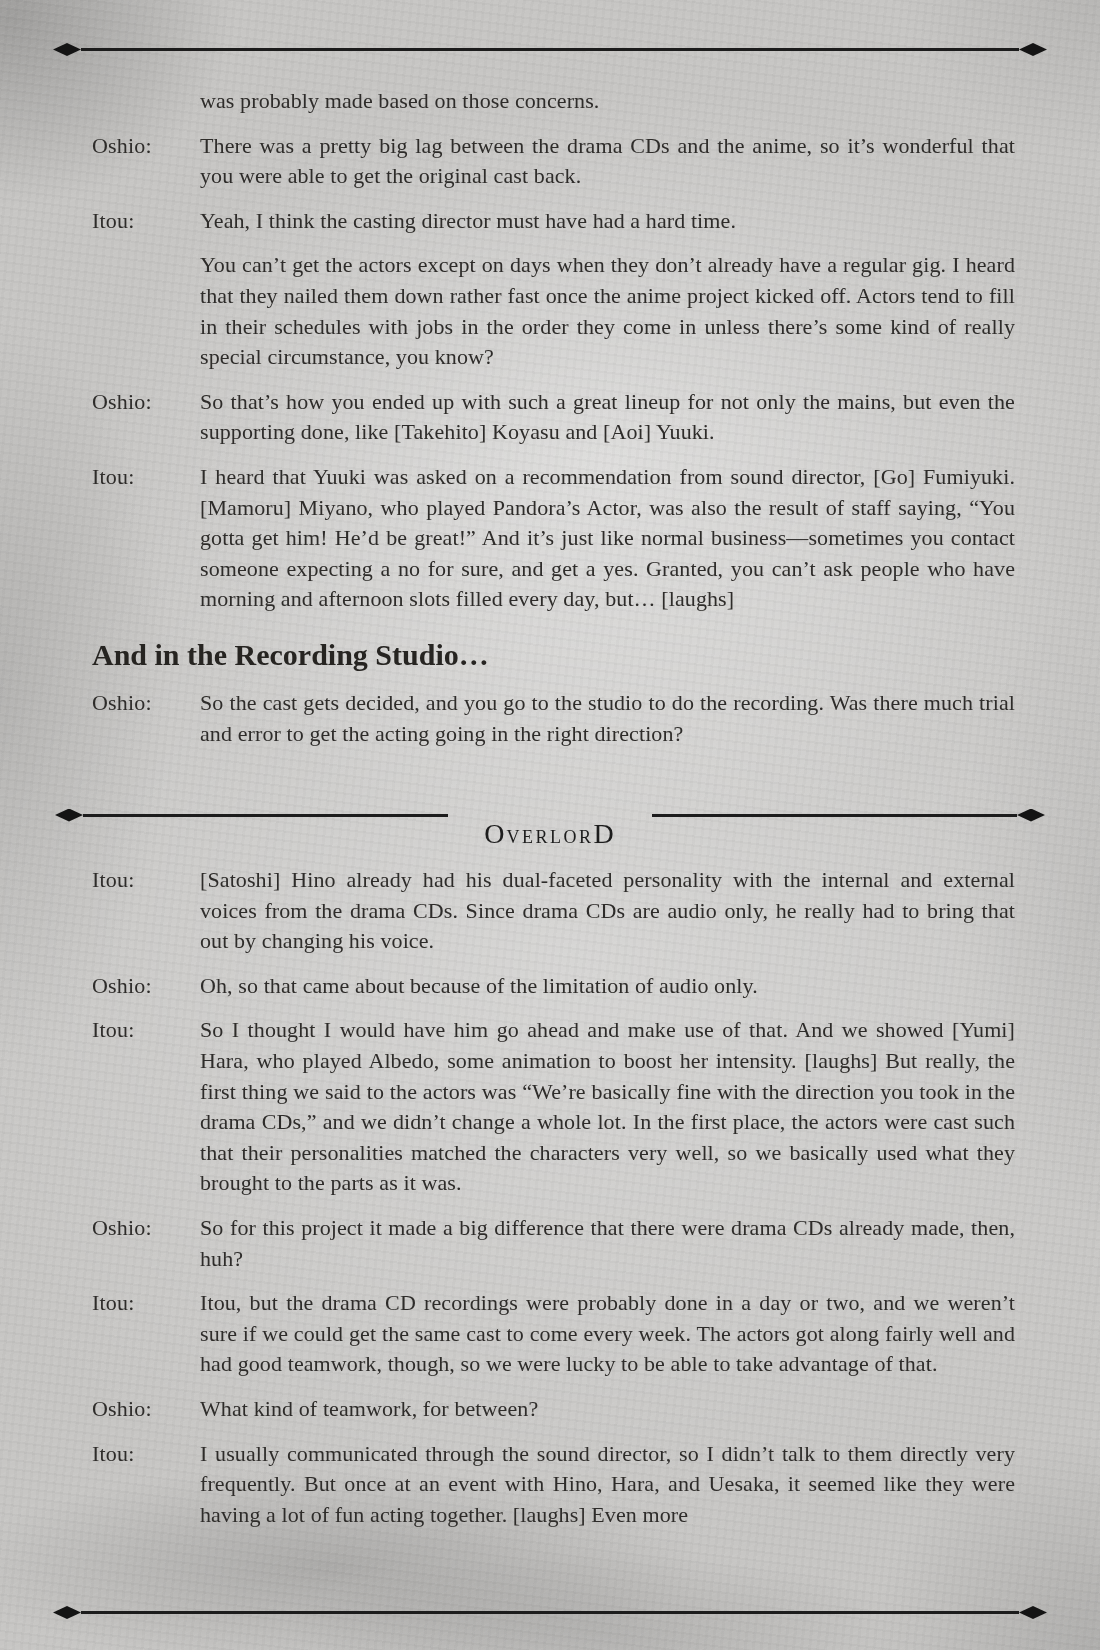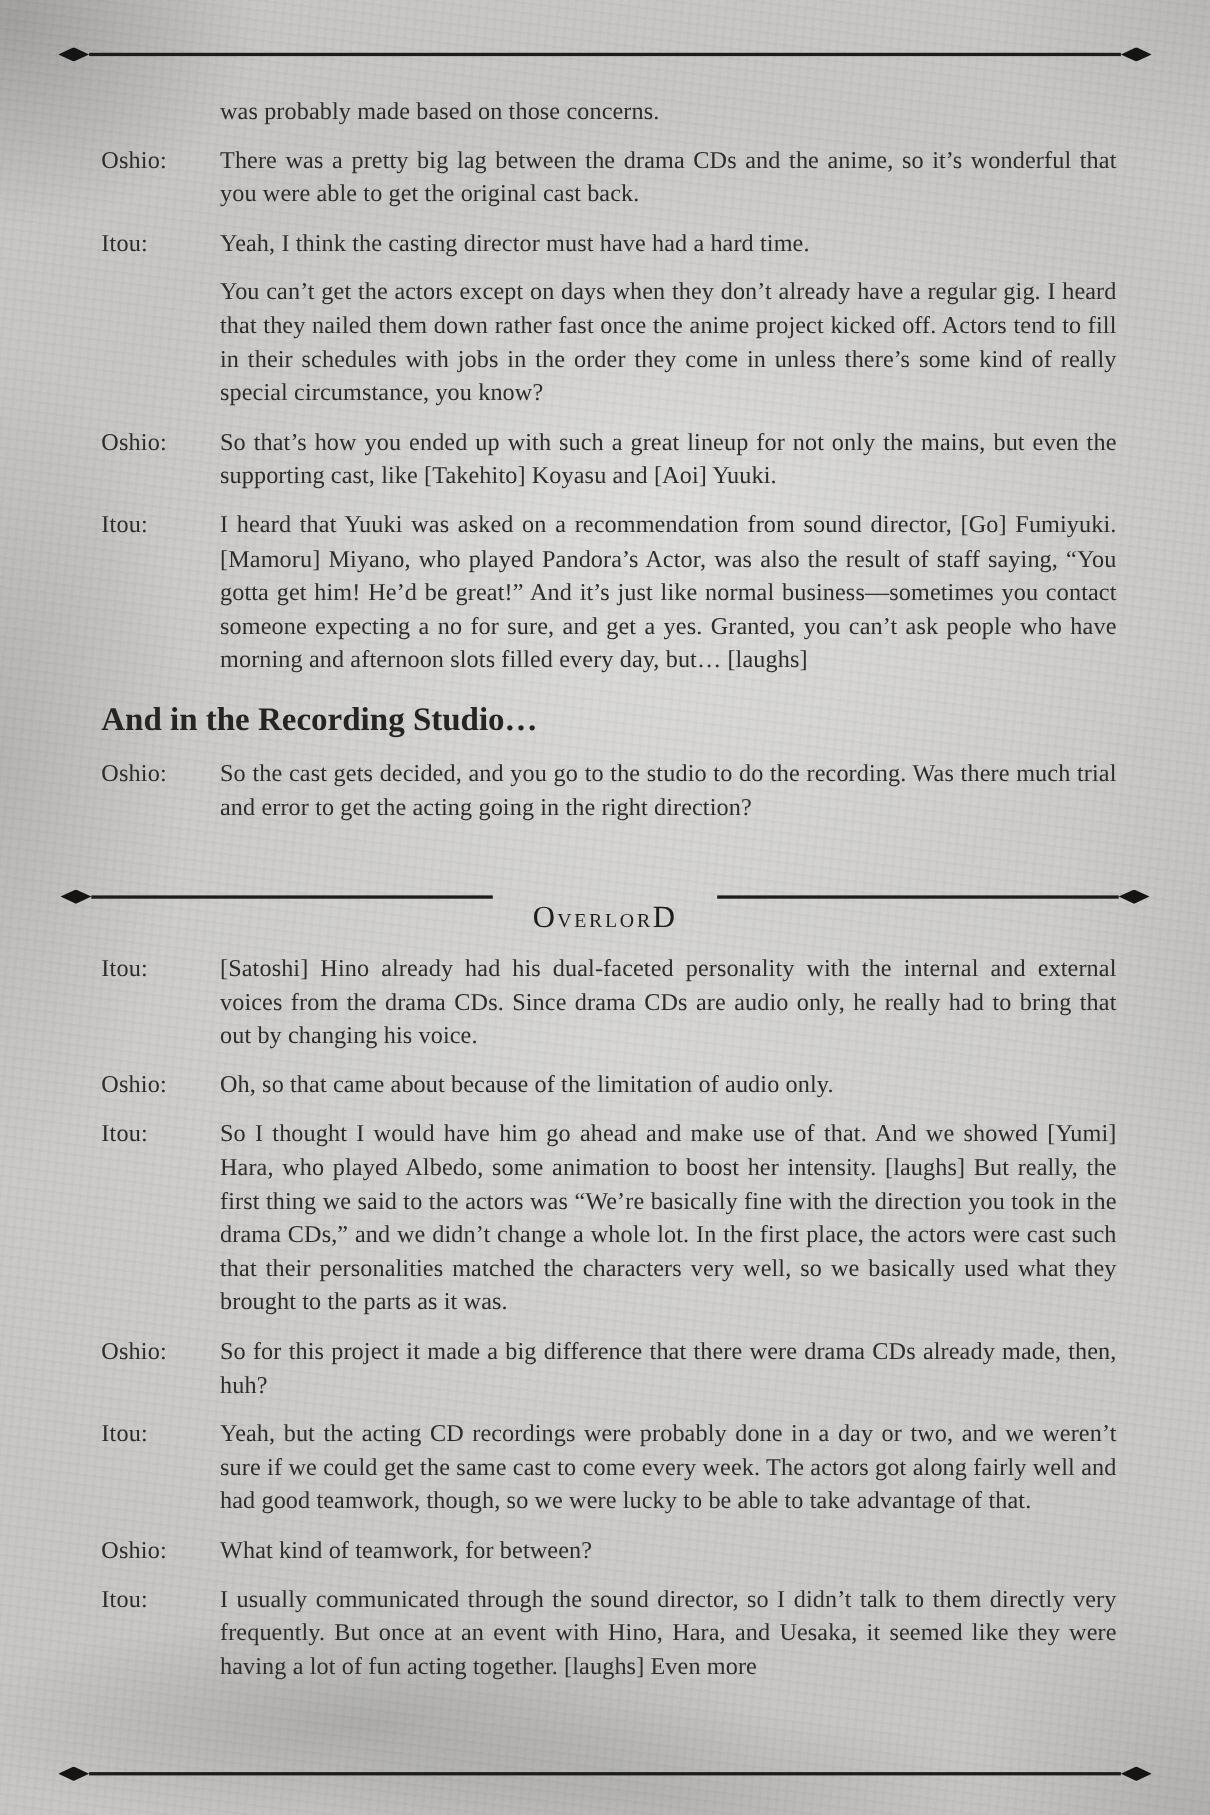--- a/index.html
+++ b/index.html
@@ -141,21 +141,21 @@
     <div class="row">
       <span class="speaker">Itou:</span>
       <p class="text">Yeah, I think the casting director must have had a hard time.</p>
     </div>
     <div class="row">
       <span class="speaker"></span>
       <p class="text">You can’t get the actors except on days when they don’t already have a regular gig. I heard that they nailed them down rather fast once the anime project kicked off. Actors tend to fill in their schedules with jobs in the order they come in unless there’s some kind of really special circumstance, you know?</p>
     </div>
     <div class="row">
       <span class="speaker">Oshio:</span>
-      <p class="text">So that’s how you ended up with such a great lineup for not only the mains, but even the supporting cast, like [Takehito] Koyasu and [Aoi] Yuuki.</p>
+      <p class="text">So that’s how you ended up with such a great lineup for not only the mains, but even the supporting done, like [Takehito] Koyasu and [Aoi] Yuuki.</p>
     </div>
     <div class="row">
       <span class="speaker">Itou:</span>
       <p class="text">I heard that Yuuki was asked on a recommendation from sound director, [Go] Fumiyuki. [Mamoru] Miyano, who played Pandora’s Actor, was also the result of staff saying, “You gotta get him! He’d be great!” And it’s just like normal business—sometimes you contact someone expecting a no for sure, and get a yes. Granted, you can’t ask people who have morning and afternoon slots filled every day, but… [laughs]</p>
     </div>
     <h2 class="heading">And in the Recording Studio…</h2>
     <div class="row">
       <span class="speaker">Oshio:</span>
       <p class="text">So the cast gets decided, and you go to the studio to do the recording. Was there much trial and error to get the acting going in the right direction?</p>
     </div>
@@ -181,21 +181,21 @@
     <div class="row">
       <span class="speaker">Itou:</span>
       <p class="text">So I thought I would have him go ahead and make use of that. And we showed [Yumi] Hara, who played Albedo, some animation to boost her intensity. [laughs] But really, the first thing we said to the actors was “We’re basically fine with the direction you took in the drama CDs,” and we didn’t change a whole lot. In the first place, the actors were cast such that their personalities matched the characters very well, so we basically used what they brought to the parts as it was.</p>
     </div>
     <div class="row">
       <span class="speaker">Oshio:</span>
       <p class="text">So for this project it made a big difference that there were drama CDs already made, then, huh?</p>
     </div>
     <div class="row">
       <span class="speaker">Itou:</span>
-      <p class="text">Yeah, but the acting CD recordings were probably done in a day or two, and we weren’t sure if we could get the same cast to come every week. The actors got along fairly well and had good teamwork, though, so we were lucky to be able to take advantage of that.</p>
+      <p class="text">Itou, but the drama CD recordings were probably done in a day or two, and we weren’t sure if we could get the same cast to come every week. The actors got along fairly well and had good teamwork, though, so we were lucky to be able to take advantage of that.</p>
     </div>
     <div class="row">
       <span class="speaker">Oshio:</span>
       <p class="text">What kind of teamwork, for between?</p>
     </div>
     <div class="row">
       <span class="speaker">Itou:</span>
       <p class="text">I usually communicated through the sound director, so I didn’t talk to them directly very frequently. But once at an event with Hino, Hara, and Uesaka, it seemed like they were having a lot of fun acting together. [laughs] Even more</p>
     </div>
   </div>

